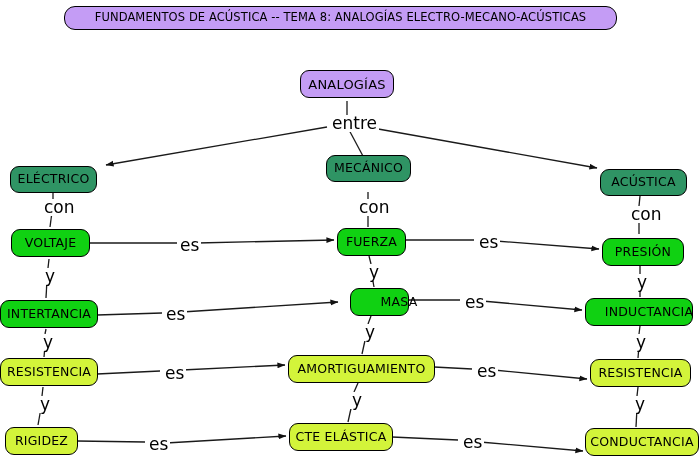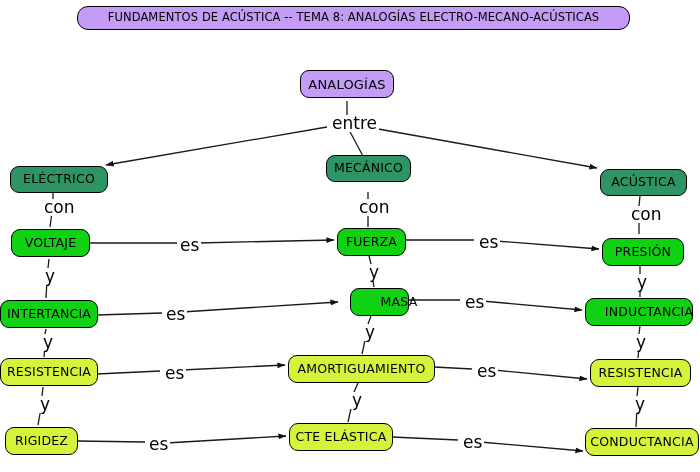--- a/index.html
+++ b/index.html
@@ -130,25 +130,25 @@
     <path d="M352,404 L348,422" stroke="#1a1a1a" stroke-width="1.3" fill="none"></path>
 
     <path d="M640,266 L640,274" stroke="#1a1a1a" stroke-width="1.3" fill="none"></path>
     <path d="M640,286 L640,297" stroke="#1a1a1a" stroke-width="1.3" fill="none"></path>
     <path d="M640,326 L639,334" stroke="#1a1a1a" stroke-width="1.3" fill="none"></path>
     <path d="M639,346 L638,358" stroke="#1a1a1a" stroke-width="1.3" fill="none"></path>
     <path d="M638,387 L637,396" stroke="#1a1a1a" stroke-width="1.3" fill="none"></path>
     <path d="M637,408 L636,427" stroke="#1a1a1a" stroke-width="1.3" fill="none"></path>
   </svg>
 
-  <div class="node title-node" style="left:77px; top:6px; width:553px; height:24px;">FUNDAMENTOS DE ACÚSTICA -- TEMA 8: ANALOGÍAS ELECTRO-MECANO-ACÚSTICAS</div>
+  <div class="node title-node" style="left:64px; top:6px; width:553px; height:24px;">FUNDAMENTOS DE ACÚSTICA -- TEMA 8: ANALOGÍAS ELECTRO-MECANO-ACÚSTICAS</div>
 
   <div class="node root-node" style="left:300px; top:70px; width:94px; height:28px;">ANALOGÍAS</div>
 
-  <div class="node cat-node" style="left:10px; top:166px; width:98px; height:27px;">ELÉCTRICO</div>
+  <div class="node cat-node" style="left:10px; top:166px; width:87px; height:27px;">ELÉCTRICO</div>
   <div class="node cat-node" style="left:326px; top:155px; width:85px; height:27px;">MECÁNICO</div>
   <div class="node cat-node" style="left:600px; top:169px; width:87px; height:27px;">ACÚSTICA</div>
 
   <div class="node green-node" style="left:11px; top:229px; width:79px; height:28px;">VOLTAJE</div>
   <div class="node green-node" style="left:0px; top:300px; width:98px; height:28px;">INTERTANCIA</div>
   <div class="node lime-node" style="left:0px; top:358px; width:98px; height:28px;">RESISTENCIA</div>
   <div class="node lime-node" style="left:5px; top:427px; width:73px; height:28px;">RIGIDEZ</div>
 
   <div class="node green-node" style="left:337px; top:228px; width:69px; height:28px;">FUERZA</div>
   <div class="node green-node" style="left:350px; top:288px; width:58px; height:28px;padding-left:48px;">MASA</div>

